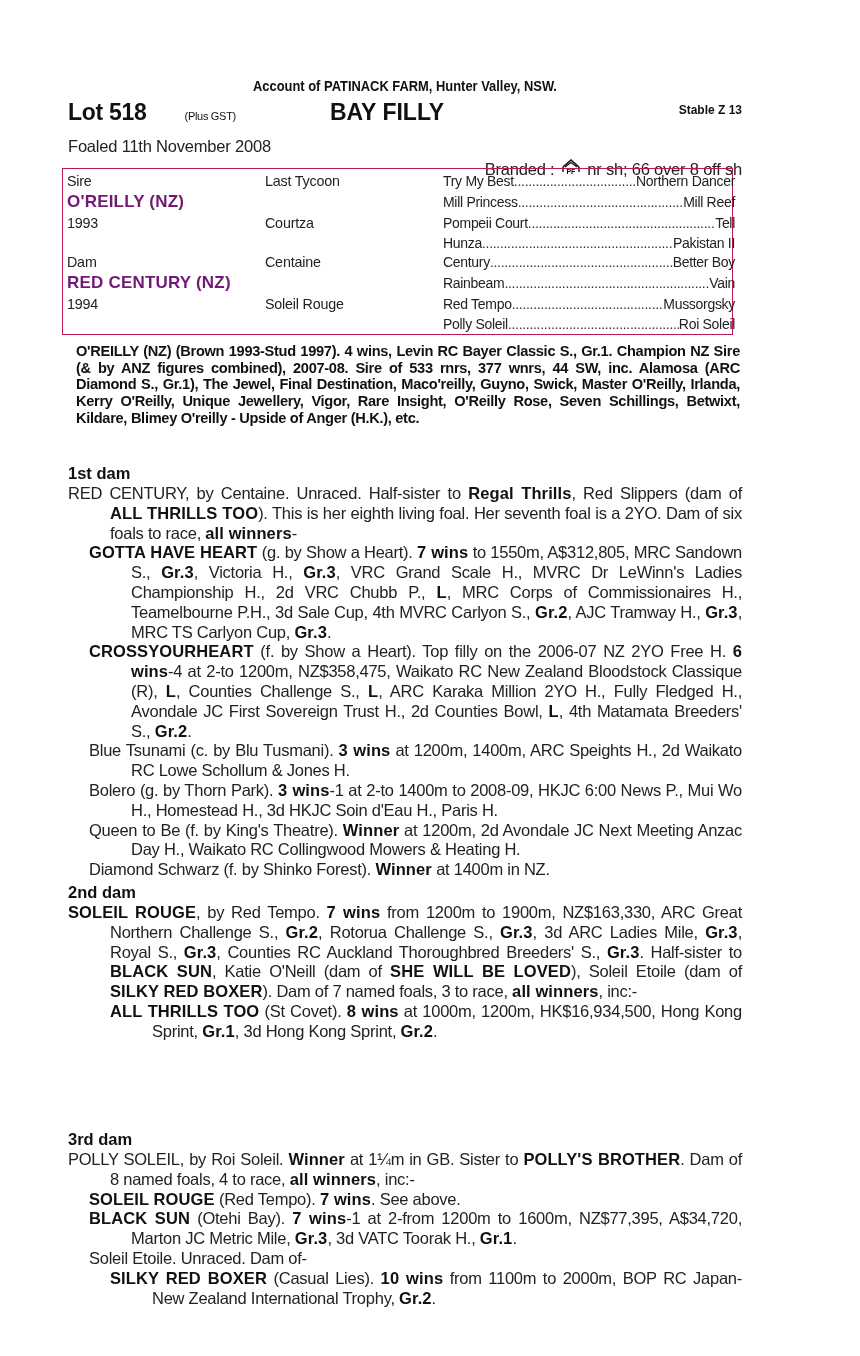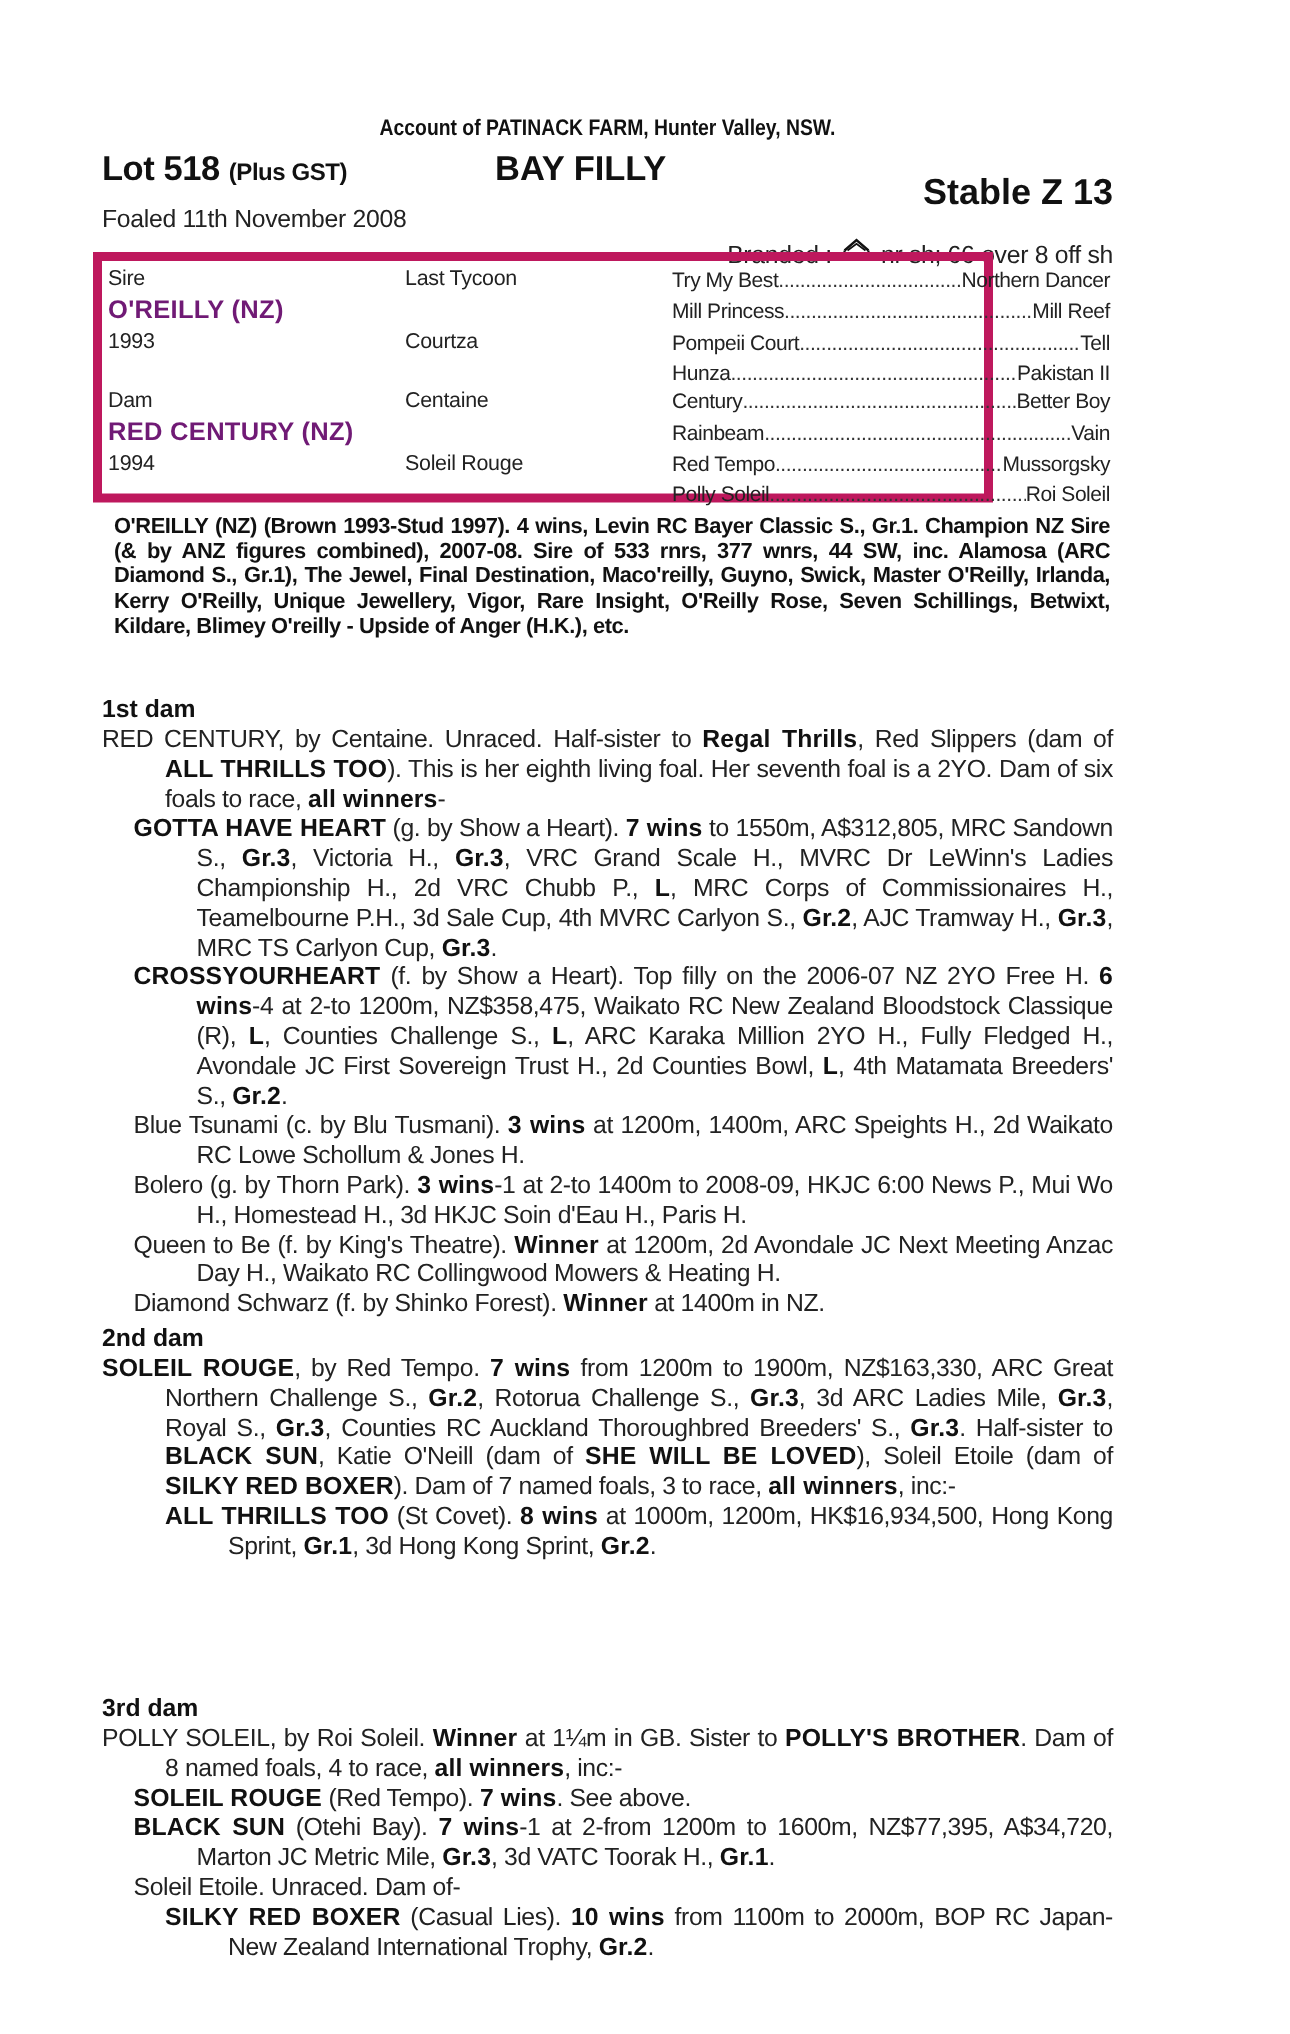--- a/index.html
+++ b/index.html
@@ -5,30 +5,30 @@
   html, body { margin: 0; padding: 0; background: #ffffff; }
   body { width: 860px; height: 1356px; position: relative; overflow: hidden;
          font-family: "Liberation Sans", sans-serif; color: #111; }
   .page { position: absolute; left: 68px; top: 0; width: 674px; }
 
   .account { position: absolute; left: 0; top: 77px; width: 674px; text-align: center;
              font-family: "Liberation Sans", sans-serif; font-weight: bold; font-size: 15px;
              transform: scaleX(0.86); transform-origin: center; letter-spacing: 0; }
   .lot-row { position: absolute; left: 0; top: 99px; width: 674px; height: 30px; }
   .lot { position: absolute; left: 0; top: 0; font-weight: bold; font-size: 23px; letter-spacing: -0.3px; }
-  .lot .gst { font-weight: bold; font-size: 16px; letter-spacing: -0.3px; }
+  .lot .gst { font-weight: normal; font-size: 11px; letter-spacing: -0.3px; margin-left: 32px; }
   .colour { position: absolute; left: 262px; top: 0; font-weight: bold; font-size: 23px; }
-  .stable { position: absolute; right: 0; top: 16px; font-weight: bold; font-size: 24px; }
+  .stable { position: absolute; right: 0; top: 4px; font-weight: bold; font-size: 12px; }
   .foal-row { position: absolute; left: 0; top: 137px; width: 674px; font-size: 16.5px; color: #222; }
   .foaled { position: absolute; left: 0; top: 0; letter-spacing: -0.2px; }
   .branded { position: absolute; right: 0; top: 0; letter-spacing: -0.2px; white-space: nowrap; margin-top: 21px; }
   .brand-icon { display: inline-block; width: 22px; height: 18px; vertical-align: -1px; margin: 0 1px; }
 
-  .pedigree { position: absolute; left: -6px; top: 168px; width: 600px; height: 167px;
-              border: 6px solid #be185d; box-sizing: border-box; font-size: 14.3px; color: #222; }
+  .pedigree { position: absolute; left: -6px; top: 168px; width: 671px; height: 167px;
+              border: 1px solid #be185d; box-sizing: border-box; font-size: 14.3px; color: #222; }
   .pcell { position: absolute; white-space: nowrap; letter-spacing: -0.2px; }
   .pbig { font-weight: bold; font-size: 17px; color: #701a75; letter-spacing: 0.2px; }
   .gg { position: absolute; left: 380px; width: 292px; display: flex; font-size: 14px; letter-spacing: -0.3px; }
   .gg .n { white-space: nowrap; }
   .gg .dots { flex: 1; overflow: hidden; white-space: nowrap; color: #333; }
   .gg .dots::after { content: "....................................................................................................................................."; }
   .gg .s { white-space: nowrap; }
 
   .sire-summary { position: absolute; left: 8px; top: 343px; width: 664px; font-weight: bold;
                   font-size: 14.6px; line-height: 16.7px; text-align: justify; color: #111;

